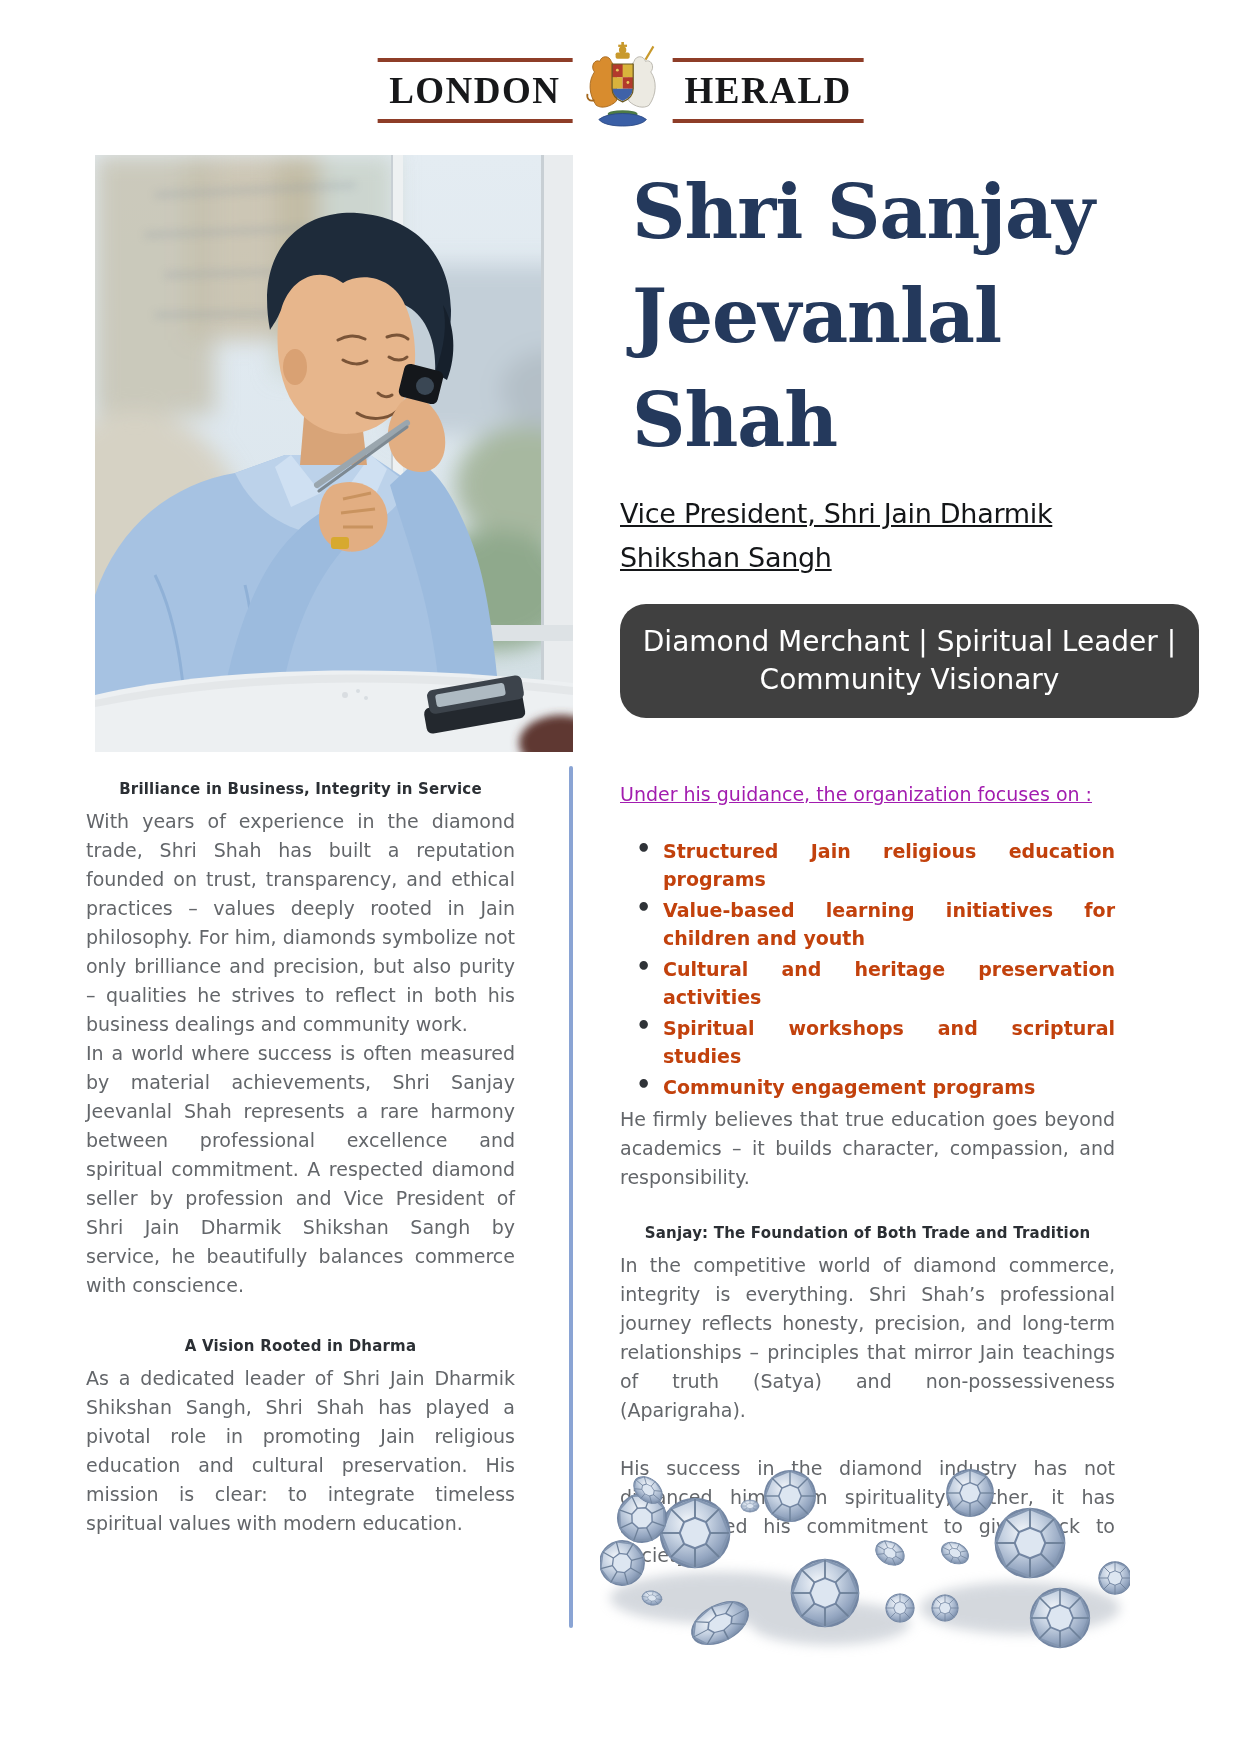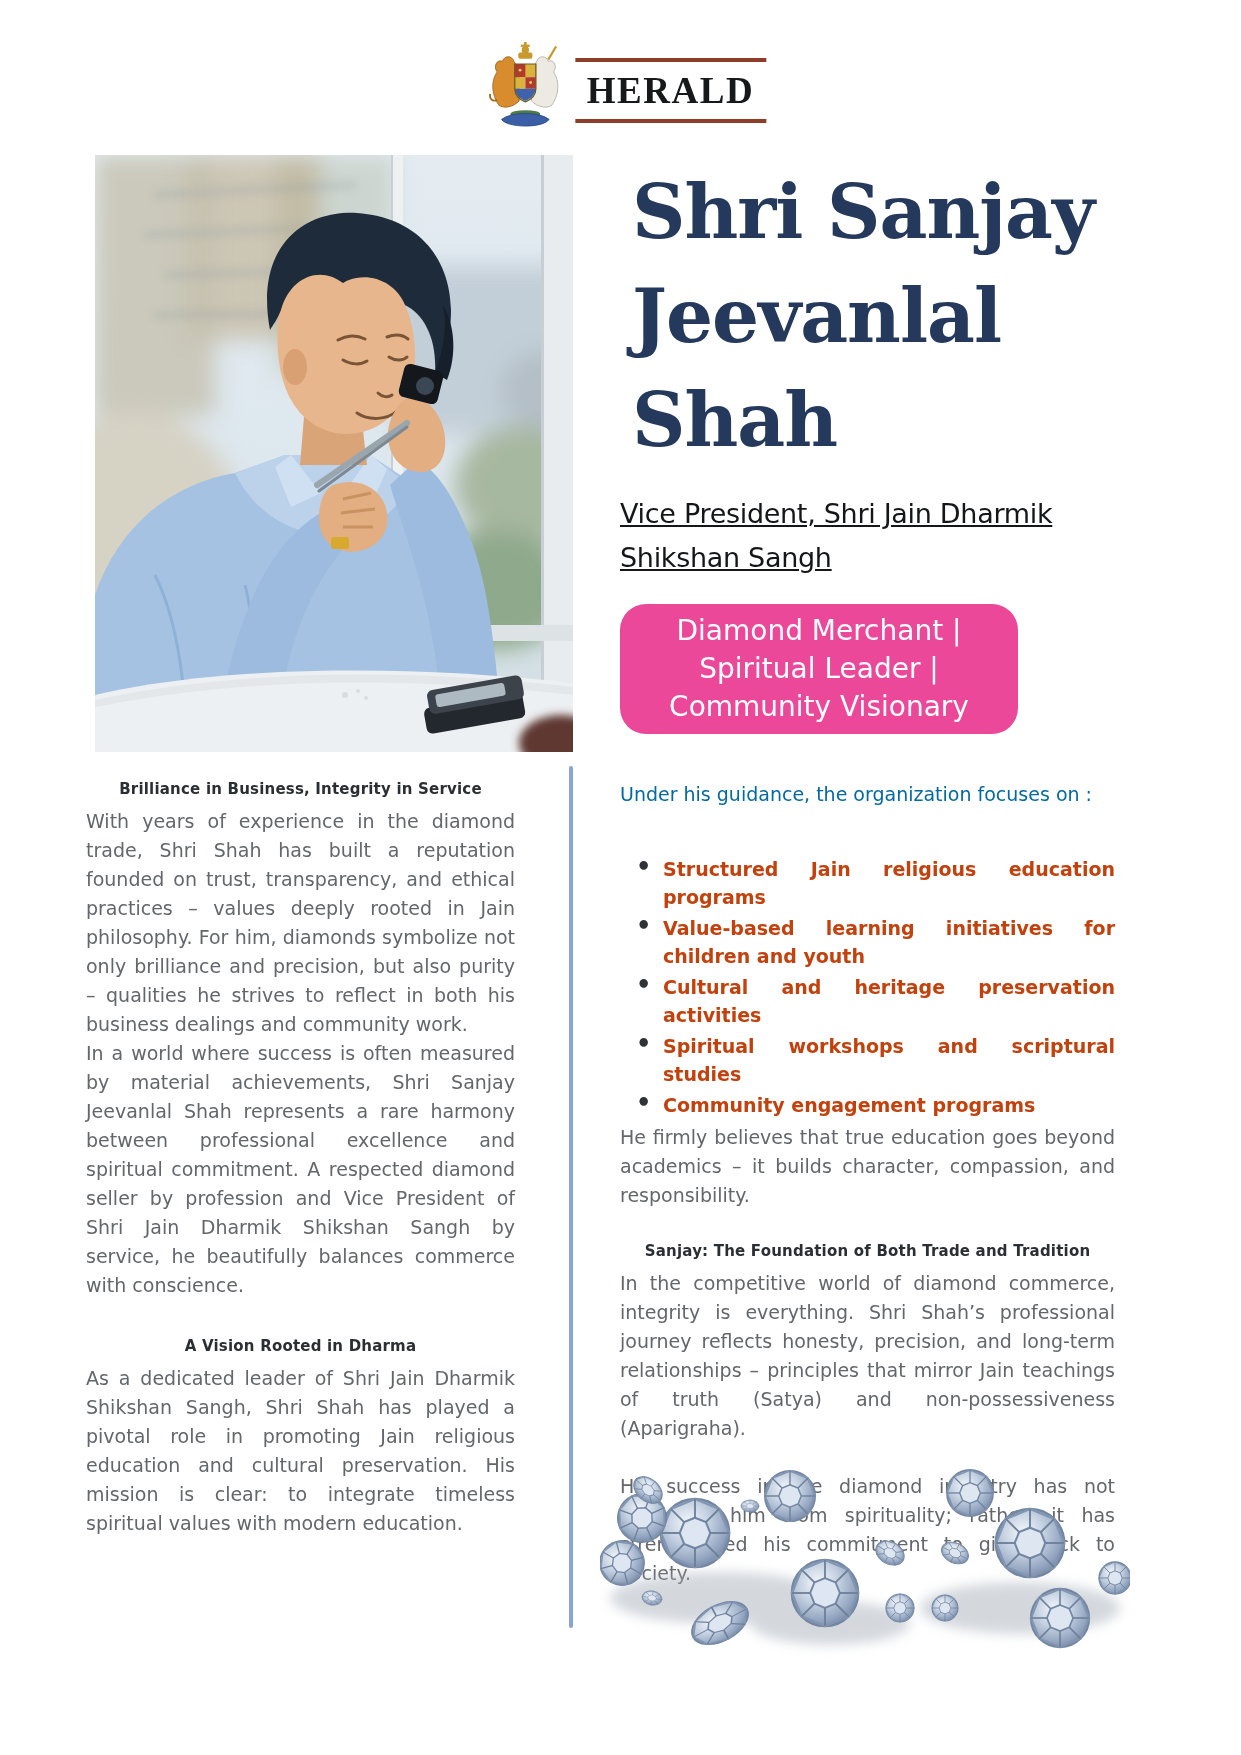--- a/index.html
+++ b/index.html
@@ -31,22 +31,22 @@
   .title {
     position:absolute; left:620px; top:148px; width:505px;
     font-family:"DejaVu Serif", serif; font-weight:700;
     font-size:74px; line-height:104px; letter-spacing:-1px; color:#24395c;
   }
   .subtitle {
     position:absolute; left:620px; top:492px; width:500px;
     font-size:27px; line-height:44px; letter-spacing:-0.3px; color:#141618;text-decoration:underline;
   }
   .badge {
-    position:absolute; left:620px; top:604px; width:398px; min-height:114px;
-    background:#ec4899; border-radius:26px; color:#ffffff;
+    position:absolute; left:620px; top:604px; width:579px; min-height:114px;
+    background:#404040; border-radius:26px; color:#ffffff;
     display:flex; align-items:center; justify-content:center; text-align:center;
     font-size:28px; line-height:38px; padding:8px 16px;
   }
 
   
   .v-divider {
     position:absolute; left:569px; top:766px; width:4px; height:862px;
     background:#8aa4d4; border-radius:2px;
   }
   .col-left  { position:absolute; left:86px;  top:780px; width:429px; }
@@ -55,21 +55,21 @@
   .col-heading {
     margin:0 0 9px 0; font-size:15px; font-weight:700; letter-spacing:0.2px;
     color:#2b2f34; text-align:center;
   }
   .body-p {
     margin:0; font-size:19px; line-height:29px; color:#63666a;
     text-align:justify; text-justify:inter-word;
   }
   .section-gap { margin-top:37px; }
 
-  .intro { margin:0 0 46px 0; font-size:19px; line-height:29px; color:#0369a1; }
+  .intro { margin:0 0 28px 0; font-size:19px; line-height:29px; color:#a21caf;text-decoration:underline; }
   ul.focus { list-style:none; margin:0 0 4px 0; padding:0 0 0 16px; }
   ul.focus li {
     position:relative; padding-left:27px; margin-bottom:3px;
     font-size:19px; line-height:28px; font-weight:700; color:#c2410c;
     text-align:justify;
   }
   ul.focus li::before {
     content:"\2022"; position:absolute; left:0; top:-2px;
     font-size:24px; color:#2f3338;
   }
@@ -79,20 +79,21 @@
 
   .diamonds {
     position:absolute; left:600px; top:1458px; width:530px; height:212px;
   }
   .diamonds svg { display:block; width:100%; height:100%; }
 </style>
 </head>
 <body>
 
 <header class="masthead">
+  <span class="mast-word">LONDON</span>
   <span class="mast-crest">
     <svg viewBox="0 0 100 104" aria-hidden="true">
 
       <g fill="#c8992c">
         <rect x="48.5" y="0" width="3" height="8"></rect>
         <rect x="45" y="3" width="10" height="2.6"></rect>
         <circle cx="50" cy="9" r="4.2"></circle>
         <rect x="42" y="12" width="16" height="7" rx="2"></rect>
       </g>
 

